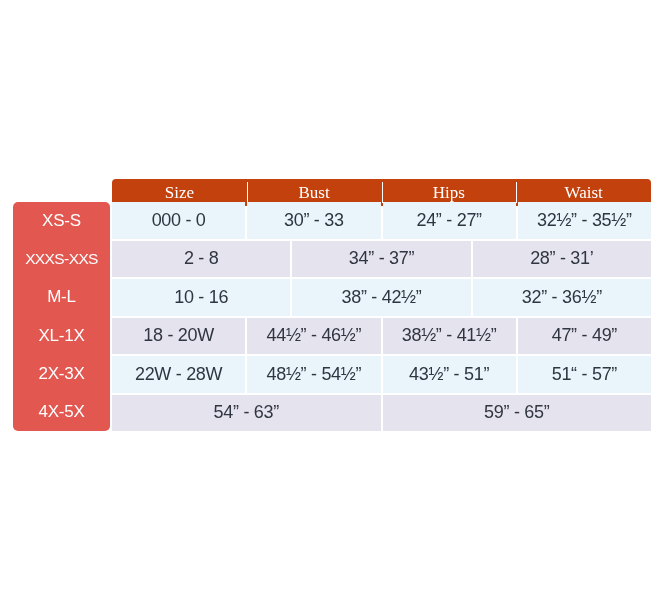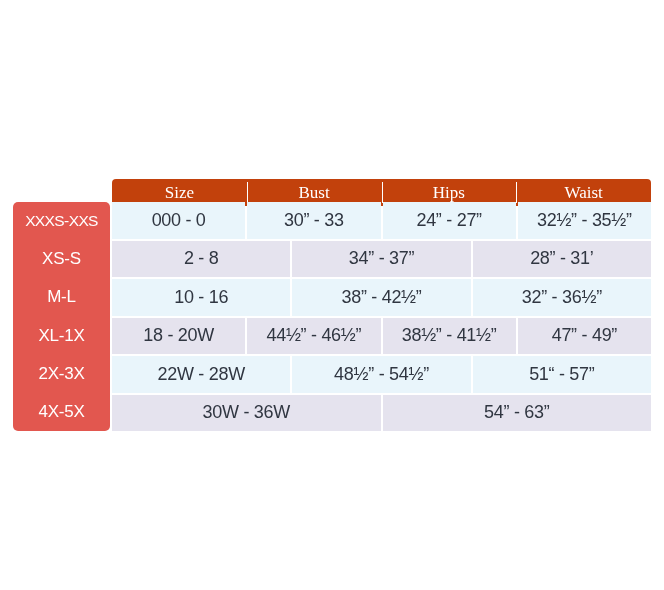--- a/index.html
+++ b/index.html
@@ -117,22 +117,22 @@
   .row-odd .data-cell  { background: #e9f5fb; }
   .row-even .data-cell { background: #e5e3ee; }
   .data-row + .data-row { margin-top: 2px; }
 </style>
 </head>
 <body>
 
 <div class="chart-wrap">
 
   <div class="size-label-col">
+    <div class="size-label-cell">XS-S</div>
     <div class="size-label-cell tight">XXXS-XXS</div>
-    <div class="size-label-cell">XS-S</div>
     <div class="size-label-cell">M-L</div>
     <div class="size-label-cell">XL-1X</div>
     <div class="size-label-cell">2X-3X</div>
     <div class="size-label-cell">4X-5X</div>
   </div>
 
   <div class="grid">
 
     <div class="head-row">
       <div class="head-cell">Size</div>
@@ -165,23 +165,24 @@
       <div class="data-row row-even">
         <div class="data-cell">18 - 20W</div>
         <div class="data-cell">44½” - 46½”</div>
         <div class="data-cell">38½” - 41½”</div>
         <div class="data-cell">47” - 49”</div>
       </div>
 
       <div class="data-row row-odd">
         <div class="data-cell">22W - 28W</div>
         <div class="data-cell">48½” - 54½”</div>
+        <div class="data-cell">43½” - 51”</div>
         <div class="data-cell">51“ - 57”</div>
       </div>
 
       <div class="data-row row-even">
-        <div class="data-cell">30W - 36W</div>
         <div class="data-cell">54” - 63”</div>
+        <div class="data-cell">59” - 65”</div>
       </div>
 
     </div>
   </div>
 </div>
 
 </body></html>

